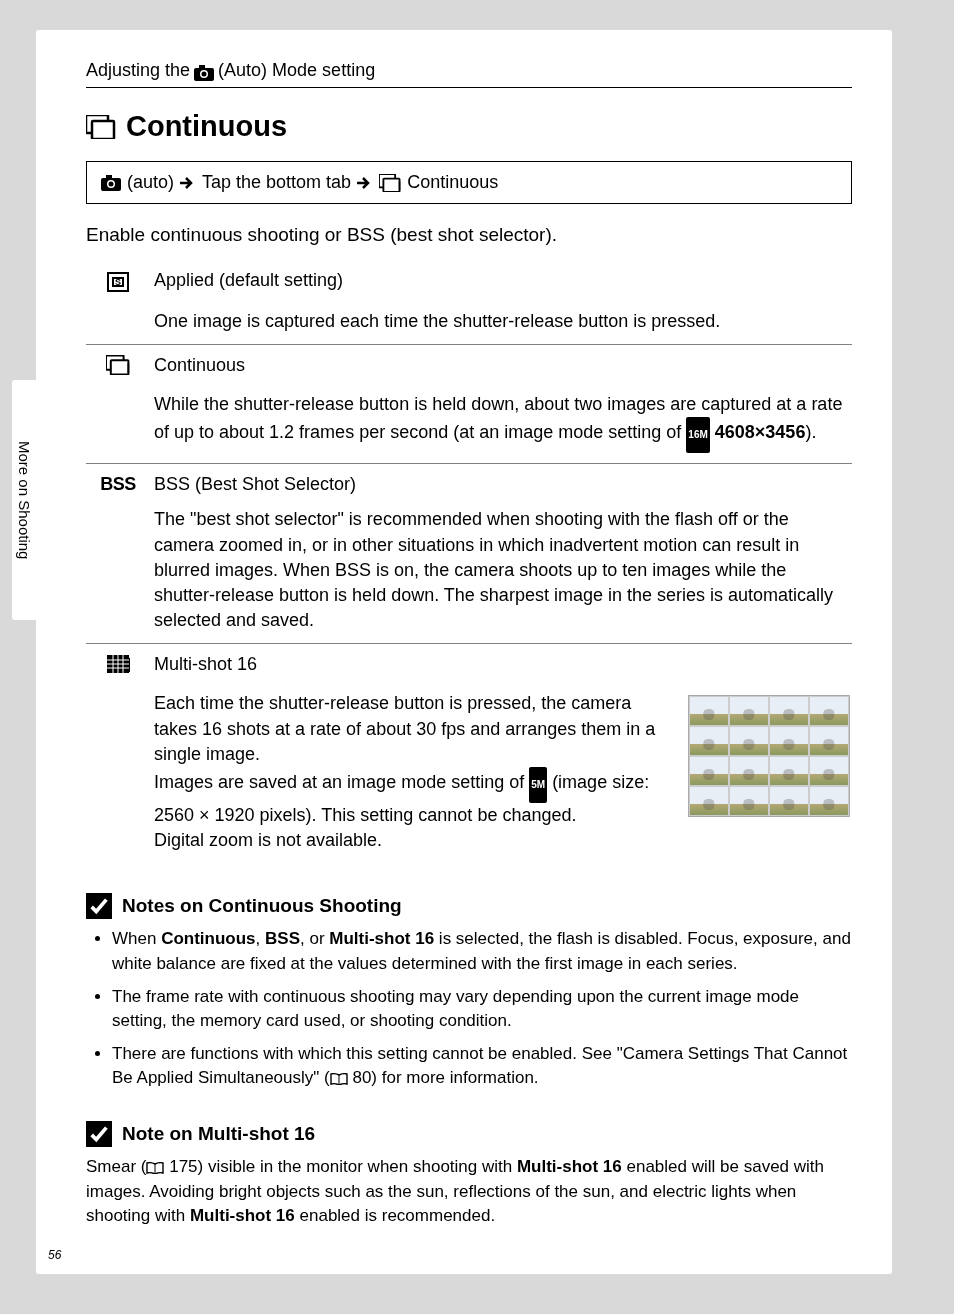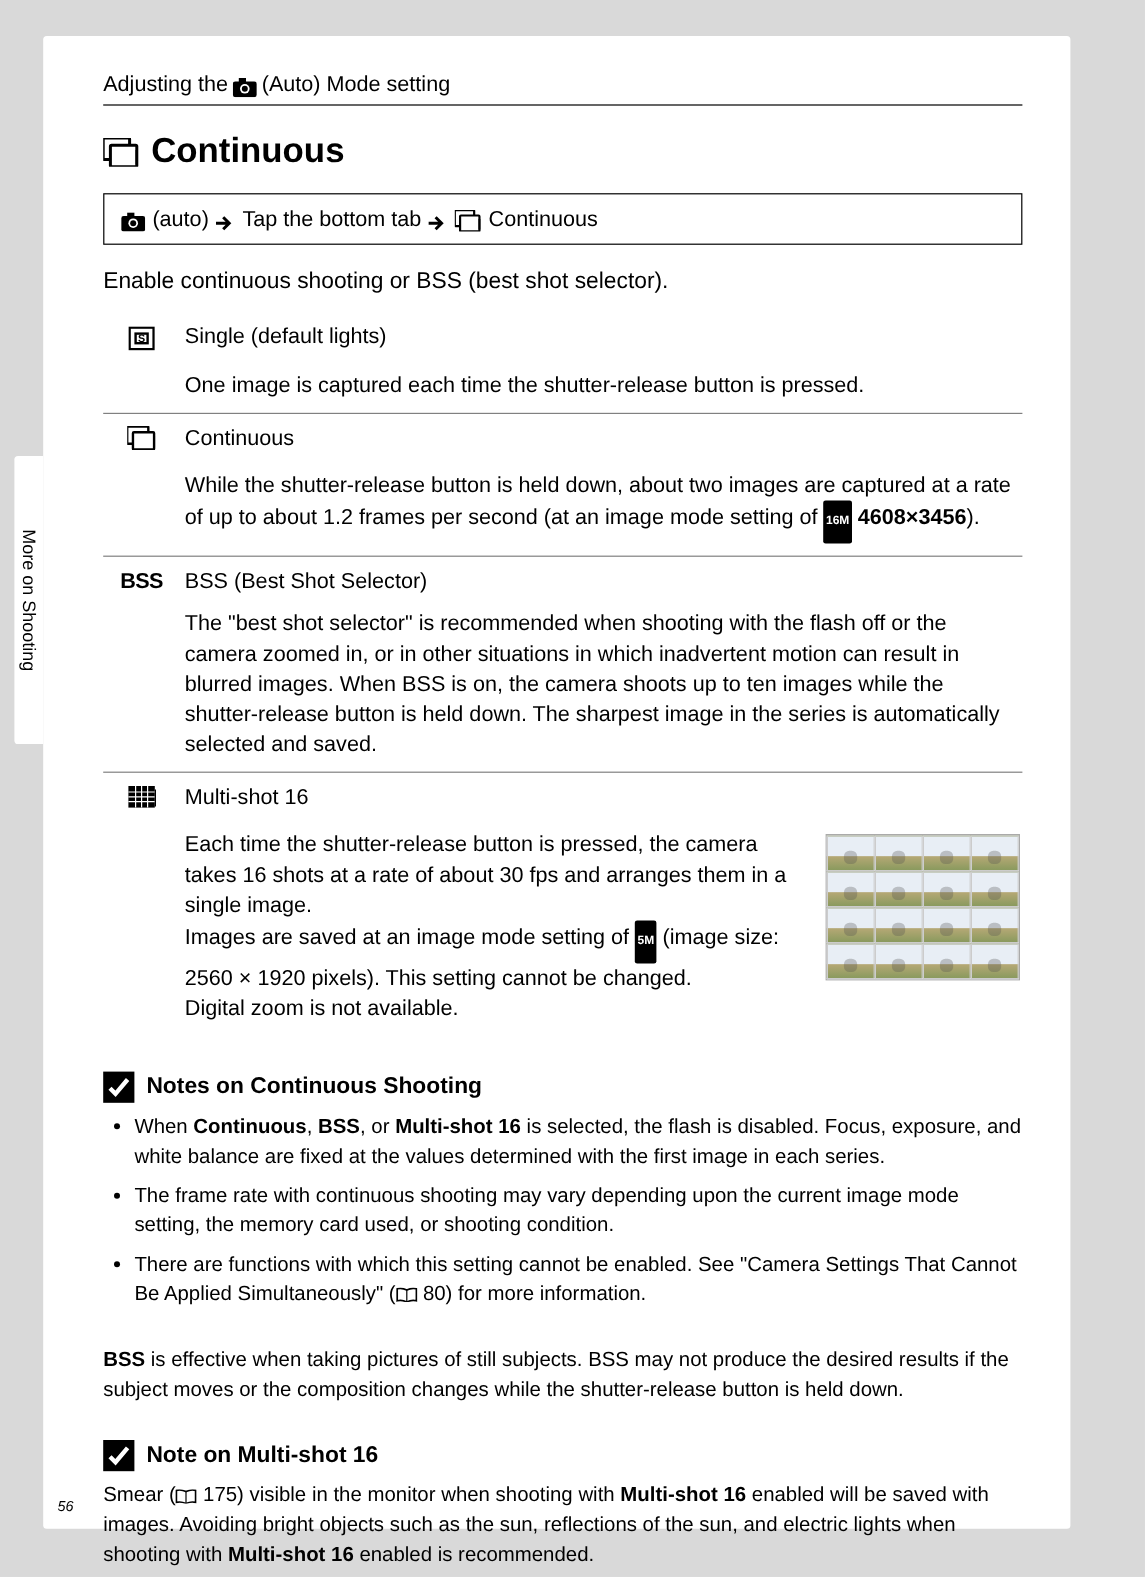--- a/index.html
+++ b/index.html
@@ -64,21 +64,21 @@
       margin: 0 0 18px 0;
       display: flex;
       align-items: center;
       gap: 10px;
     }
     .nav-box {
       border: 1px solid #000;
       padding: 10px 14px;
       font-size: 18px;
       display: flex;
-      align-items: flex-end;
+      align-items: center;
       gap: 6px;
       flex-wrap: wrap;
       margin-bottom: 20px;
     }
     .intro {
       font-size: 19px;
       margin-bottom: 18px;
     }
     table.opts {
       width: 100%;
@@ -251,21 +251,21 @@
     <table class="opts">
       <tbody>
           <tr>
         <td class="icon-col">
           <svg width="22" height="20" viewBox="0 0 22 20">
                 <rect x="1" y="1" width="20" height="18" fill="none" stroke="#000" stroke-width="2"></rect>
                 <rect x="6" y="6" width="10" height="8" fill="none" stroke="#000" stroke-width="2"></rect>
                 <text x="11" y="13" font-size="9" font-weight="bold" text-anchor="middle" fill="#000">S</text>
               </svg>
         </td>
-        <td class="name">Single (default lights)</td>
+        <td class="name">Applied (default setting)</td>
       </tr>
       <tr>
             <td></td>
             <td class="desc">One image is captured each time the shutter-release button is pressed.</td>
           </tr>
 
       <tr class="separated">
         <td class="icon-col">
           <svg width="24" height="20" viewBox="0 0 30 24">
                 <rect x="0" y="0" width="22" height="18" rx="1" fill="none" stroke="#000" stroke-width="2.5"></rect>
@@ -362,23 +362,20 @@
               <svg width="18" height="12" viewBox="0 0 18 12">
                 <path d="M1 1 Q5 0 9 2 Q13 0 17 1 L17 11 Q13 10 9 12 Q5 10 1 11 Z" fill="none" stroke="#000" stroke-width="1.4"></path>
                 <line x1="9" y1="2" x2="9" y2="12" stroke="#000"></line>
               </svg>
             </span><span> 80) for more information.</span>
         </li>
       </ul>
     </div>
 
     <div class="note-block">
-      <p class="note-para">
-        <span class="bold">BSS</span><span> is effective when taking pictures of still subjects. BSS may not produce the desired results if the subject moves or the composition changes while the shutter-release button is held down.</span>
-      </p>
     </div>
 
     <div class="note-block">
       <div class="note-heading">
         <span class="check-icon">
           <svg viewBox="0 0 24 24">
               <path d="M4 13 L9 18 L20 5" stroke="#fff" stroke-width="4" fill="none"></path>
             </svg>
         </span>
         <span>Note on Multi-shot 16</span>

